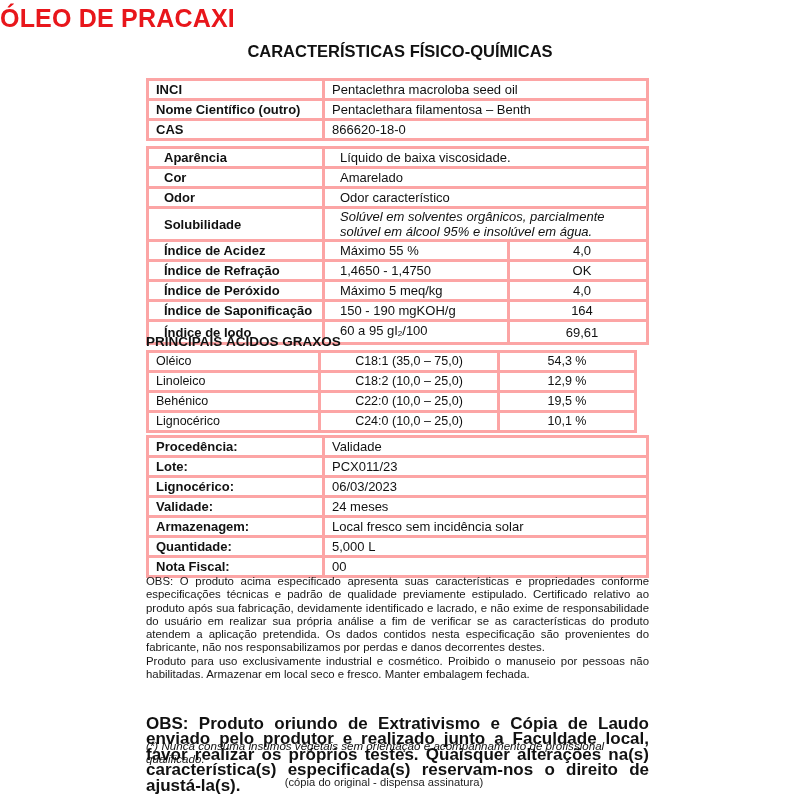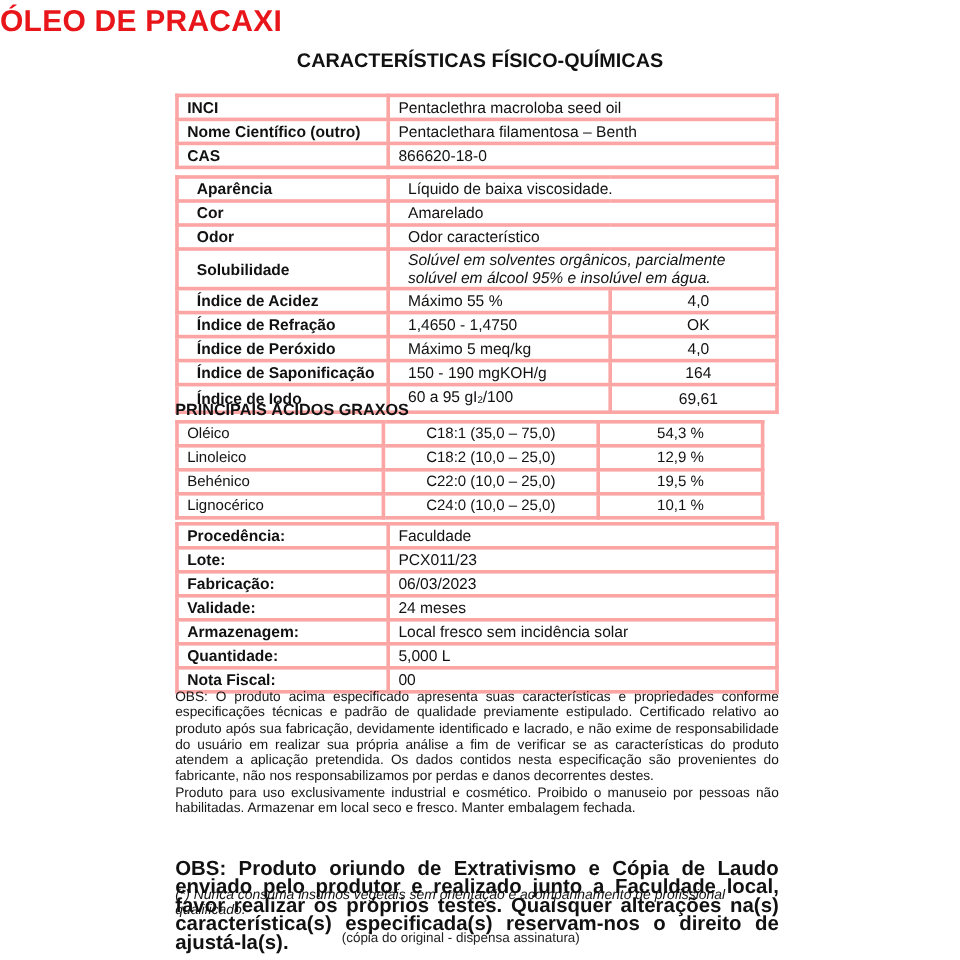--- a/index.html
+++ b/index.html
@@ -159,28 +159,28 @@
   </table>
 
 <table id="t4">
   <colgroup>
       <col style="width:176px">
       <col>
     </colgroup>
   <tbody>
       <tr>
     <td class="lbl">Procedência:</td>
-    <td>Faculdade</td>
+    <td>Validade</td>
   </tr>
   <tr>
     <td class="lbl">Lote:</td>
     <td>PCX011/23</td>
   </tr>
   <tr>
-    <td class="lbl">Fabricação:</td>
+    <td class="lbl">Lignocérico:</td>
     <td>06/03/2023</td>
   </tr>
   <tr>
     <td class="lbl">Validade:</td>
     <td>24 meses</td>
   </tr>
   <tr>
     <td class="lbl">Armazenagem:</td>
     <td>Local fresco sem incidência solar</td>
   </tr>

